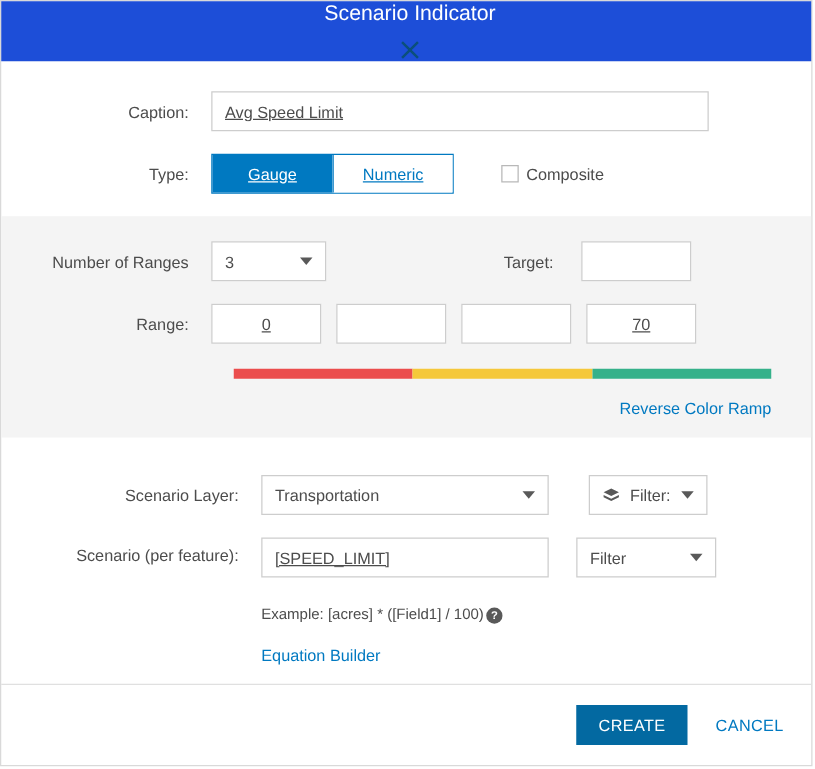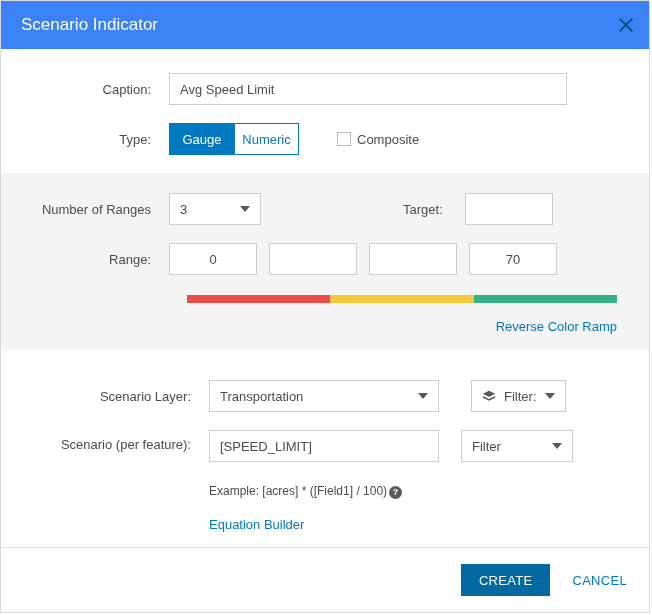--- a/index.html
+++ b/index.html
@@ -14,27 +14,28 @@
 }
 .dialog {
   width: 650px;
   height: 613px;
   border: 1px solid #d9d9d9;
   display: flex;
   flex-direction: column;
   background: #fff;
 }
 .dialog-header {
-  background: #3b82f6;
+  background: #1d4ed8;
   color: #fff;
   height: 48px;
   display: flex;
   align-items: center;
   justify-content: space-between;
   padding: 0 14px 0 20px;
+  flex-direction: column;
 }
 .dialog-title {
   font-size: 17px;
   font-weight: 400;
 }
 .close-icon {
   width: 18px;
   height: 18px;
   cursor: pointer;
   position: relative;
@@ -74,39 +75,41 @@
 }
 
 input[type="text"] {
   border: 1px solid #cdcdcd;
   height: 32px;
   padding: 0 10px;
   font-size: 13px;
   color: #4c4c4c;
   background: #fff;
   outline: none;
+  text-decoration: underline;
 }
 
 .caption-input { width: 398px; }
 
 .toggle-group {
   display: flex;
   border: 1px solid #0079c1;
   height: 32px;
 }
 .toggle-btn {
-  width: 64px;
+  width: 96px;
   height: 100%;
   display: flex;
   align-items: center;
   justify-content: center;
   font-size: 13px;
   cursor: pointer;
   background: #fff;
   color: #0079c1;
+  text-decoration: underline;
 }
 .toggle-btn.active { background: #0079c1; color: #fff; }
 .toggle-btn + .toggle-btn { border-left: 1px solid #0079c1; }
 
 .checkbox-wrap {
   display: flex;
   align-items: center;
   margin-left: 28px;
   gap: 6px;
   color: #4c4c4c;

